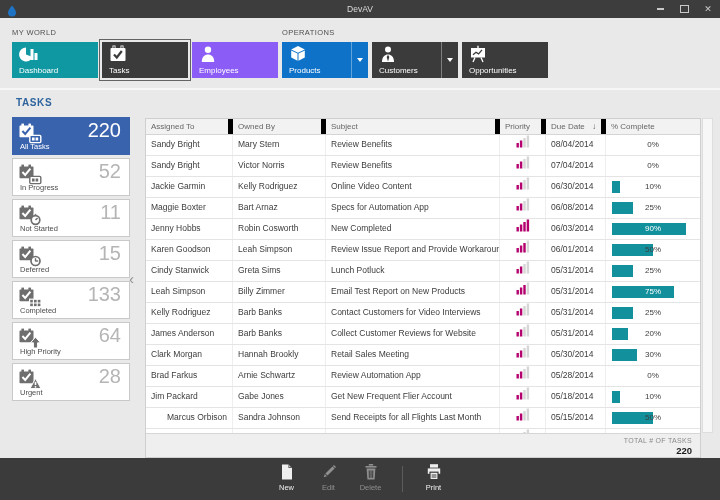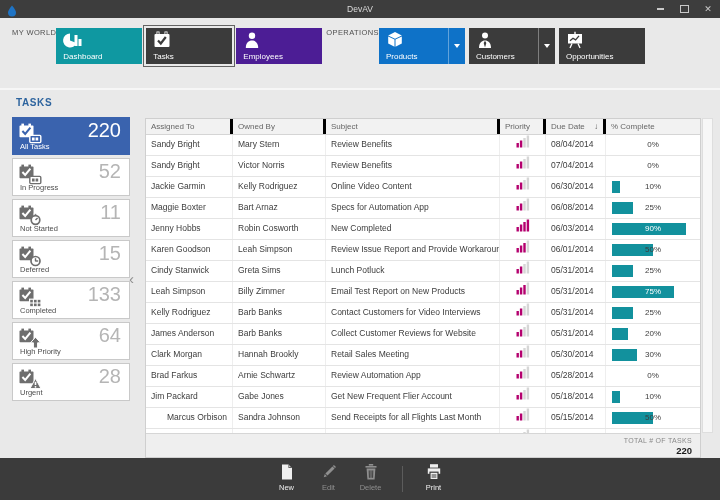--- a/index.html
+++ b/index.html
@@ -11,21 +11,21 @@
   .titlebar .logo{position:absolute;left:6px;top:3px;width:12px;height:12px;}
   .titlebar .title{position:absolute;left:0;right:0;text-align:center;font-size:8.5px;color:#dcdcdc;line-height:18px;}
   .win-controls{position:absolute;right:6px;top:0;height:18px;display:flex;align-items:center;gap:12px;}
   .win-btn{color:#c9c9c9;font-size:9px;line-height:18px;cursor:default;display:flex;align-items:center;justify-content:center;width:12px;height:18px;}
   .win-btn .min-glyph{display:block;width:7px;height:2px;background:#c9c9c9;}
   .win-btn .max-glyph{display:block;width:7px;height:6px;border:1.5px solid #c9c9c9;}
 
   
   .ribbon{position:absolute;top:18px;left:0;width:720px;height:70px;background:#e9e9e9;border-bottom:2px solid #f6f6f6;}
   .ribbon-inner{display:flex;gap:4px;padding:10px 0 0 12px;}
-  .ribbon-group{display:flex;flex-direction:row;}
+  .ribbon-group{display:flex;flex-direction:column;}
   .group-caption{font-size:7.5px;color:#4f4f4f;letter-spacing:.4px;margin-bottom:4px;height:10px;}
   .tiles-row{display:flex;gap:4px;border-radius:9px;}
   .tile{position:relative;width:86px;height:36px;color:#fff;cursor:pointer;flex:none;}
   .tile.selected{box-shadow:0 0 0 2px #e9e9e9,0 0 0 3px #636363;}
   .tile .t-icon{position:absolute;left:6px;top:3px;}
   .tile .t-label{position:absolute;left:7px;bottom:3px;font-size:8px;color:#fff;}
   .tile .t-split{position:absolute;right:0;top:0;width:16px;height:36px;border-left:1px solid rgba(255,255,255,.35);display:flex;align-items:center;justify-content:center;}
   .tile .t-arrow{width:0;height:0;border-left:3.5px solid transparent;border-right:3.5px solid transparent;border-top:4px solid #fff;}
 
   
@@ -38,21 +38,21 @@
   .side-tile .s-icon{position:absolute;left:6px;top:5px;}
   .side-tile .s-count{position:absolute;right:8px;top:1px;font-size:20px;color:#b5b5b5;}
   .side-tile.selected .s-count{color:#ffffff;}
   .side-tile .s-label{position:absolute;left:7px;bottom:3px;font-size:7.5px;color:#4d4d4d;}
   .side-tile.selected .s-label{color:#fff;}
   .splitter{position:absolute;left:129px;top:271px;font-size:15px;color:#8f8f8f;cursor:pointer;line-height:15px;}
 
   
   .grid{position:absolute;left:145px;top:118px;width:556px;height:340px;background:#fff;border:1px solid #cfcfcf;box-sizing:border-box;}
   .grid-header{display:flex;height:15px;background:#f2f2f2;border-bottom:1px solid #d5d5d5;}
-  .gh-cell{box-sizing:border-box;font-size:8px;color:#666;display:flex;align-items:center;padding:0 5px;border-right:3px solid #000000;flex:none;}
+  .gh-cell{box-sizing:border-box;font-size:8px;color:#666;display:flex;align-items:center;padding:0 5px;border-right:5px solid #000000;flex:none;}
   .gh-cell:last-child{border-right:none;}
   .gh-cell .sort{margin-left:auto;font-size:8px;color:#555;}
   .grid-body{position:relative;}
   .grid-row{display:flex;height:20px;border-bottom:1px solid #e4e4e4;cursor:default;}
   .g-cell{box-sizing:border-box;font-size:8.5px;color:#3c3c3c;line-height:19px;padding:0 5px;border-right:1px solid #eeeeee;flex:none;white-space:nowrap;overflow:hidden;}
   .g-cell:last-child{border-right:none;}
   .g-cell.priority{display:flex;align-items:center;justify-content:center;padding:0;}
   .g-cell.pct{position:relative;padding:0;}
   .pct-bar{position:absolute;left:6px;top:4px;height:12px;background:#12919d;}
   .pct-label{position:absolute;left:0;top:0;width:100%;text-align:center;font-size:8px;line-height:20px;color:#3c3c3c;}
@@ -111,21 +111,21 @@
               <span class="t-icon"><svg width="20" height="19" viewBox="0 0 20 19">
                   <rect x="4.5" y="0.5" width="3" height="4" fill="#fff"></rect>
                   <rect x="12.5" y="0.5" width="3" height="4" fill="#fff"></rect>
                   <rect x="5.3" y="1.3" width="1.4" height="2" fill="#3b3b3b"></rect>
                   <rect x="13.3" y="1.3" width="1.4" height="2" fill="#3b3b3b"></rect>
                   <rect x="2.5" y="3" width="15" height="13" rx="1" fill="#fff"></rect>
                   <polyline points="6,9.5 8.8,12.5 13.8,6" stroke="#3b3b3b" stroke-width="2.2" fill="none"></polyline>
                 </svg></span>
               <span class="t-label">Tasks</span>
             </div>
-            <div class="tile" style="background: #4c1d95;">
+            <div class="tile" style="background: #8b5cf6;">
               <span class="t-icon"><svg width="20" height="19" viewBox="0 0 20 19">
                   <circle cx="10" cy="4.8" r="3.2" fill="#fff"></circle>
                   <path d="M3.8,17 C3.8,11.6 6.8,9.6 10,9.6 C13.2,9.6 16.2,11.6 16.2,17 Z" fill="#fff"></path>
                 </svg></span>
               <span class="t-label">Employees</span>
             </div>
           </div>
         </div>
         <div class="ribbon-group">
           <div class="group-caption">OPERATIONS</div>

